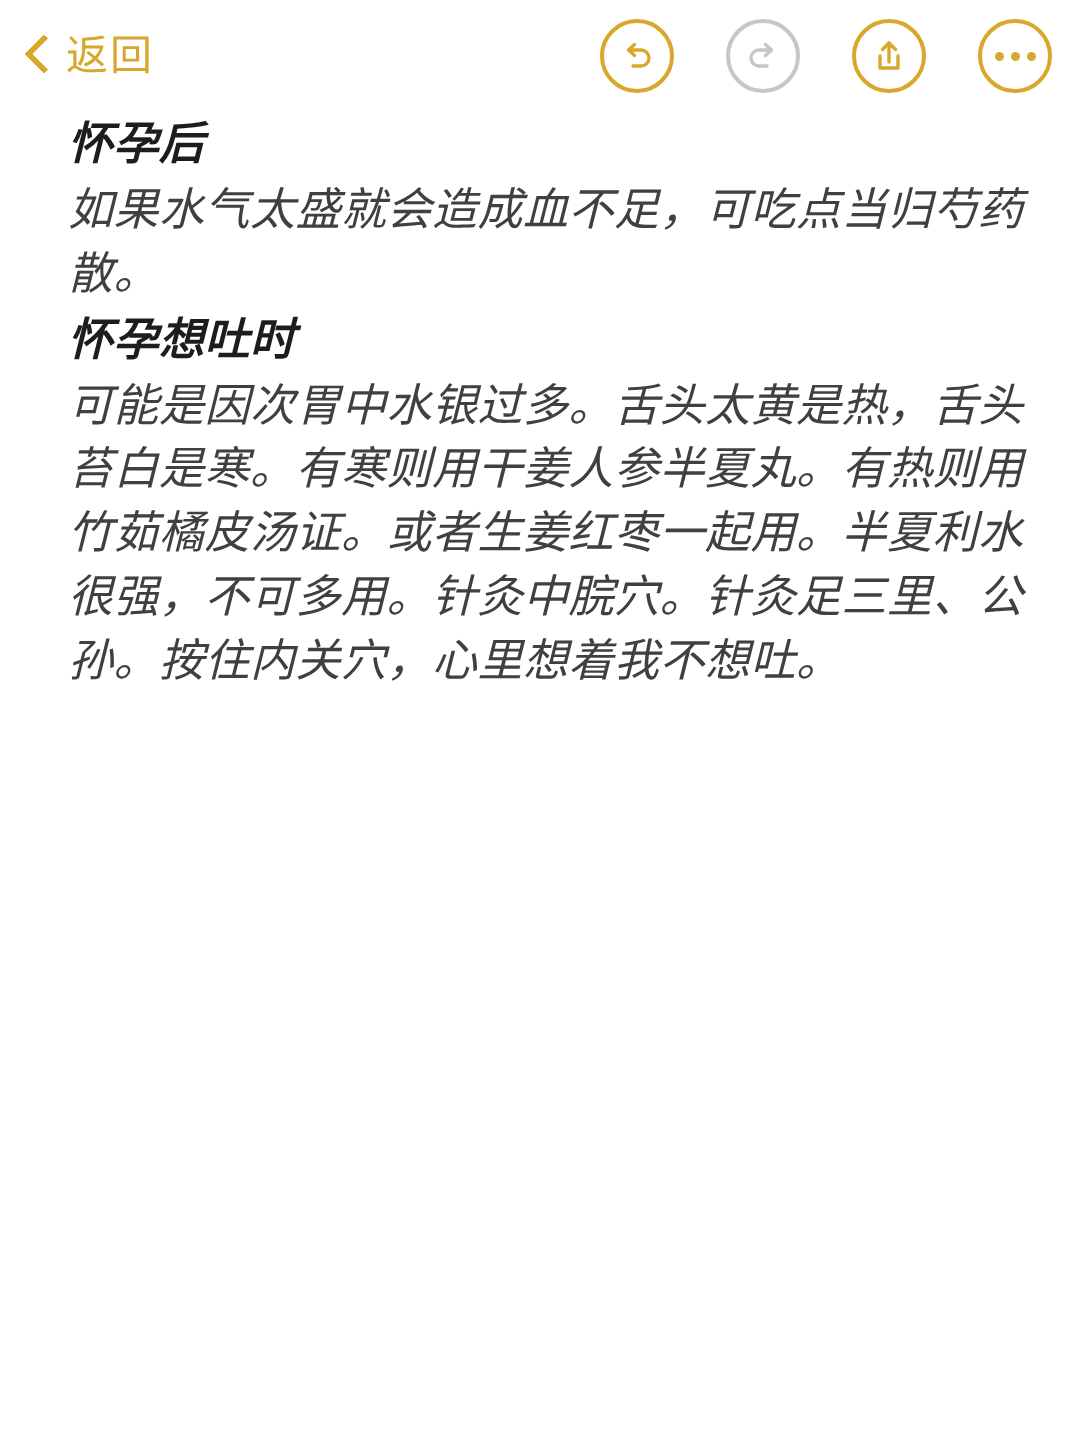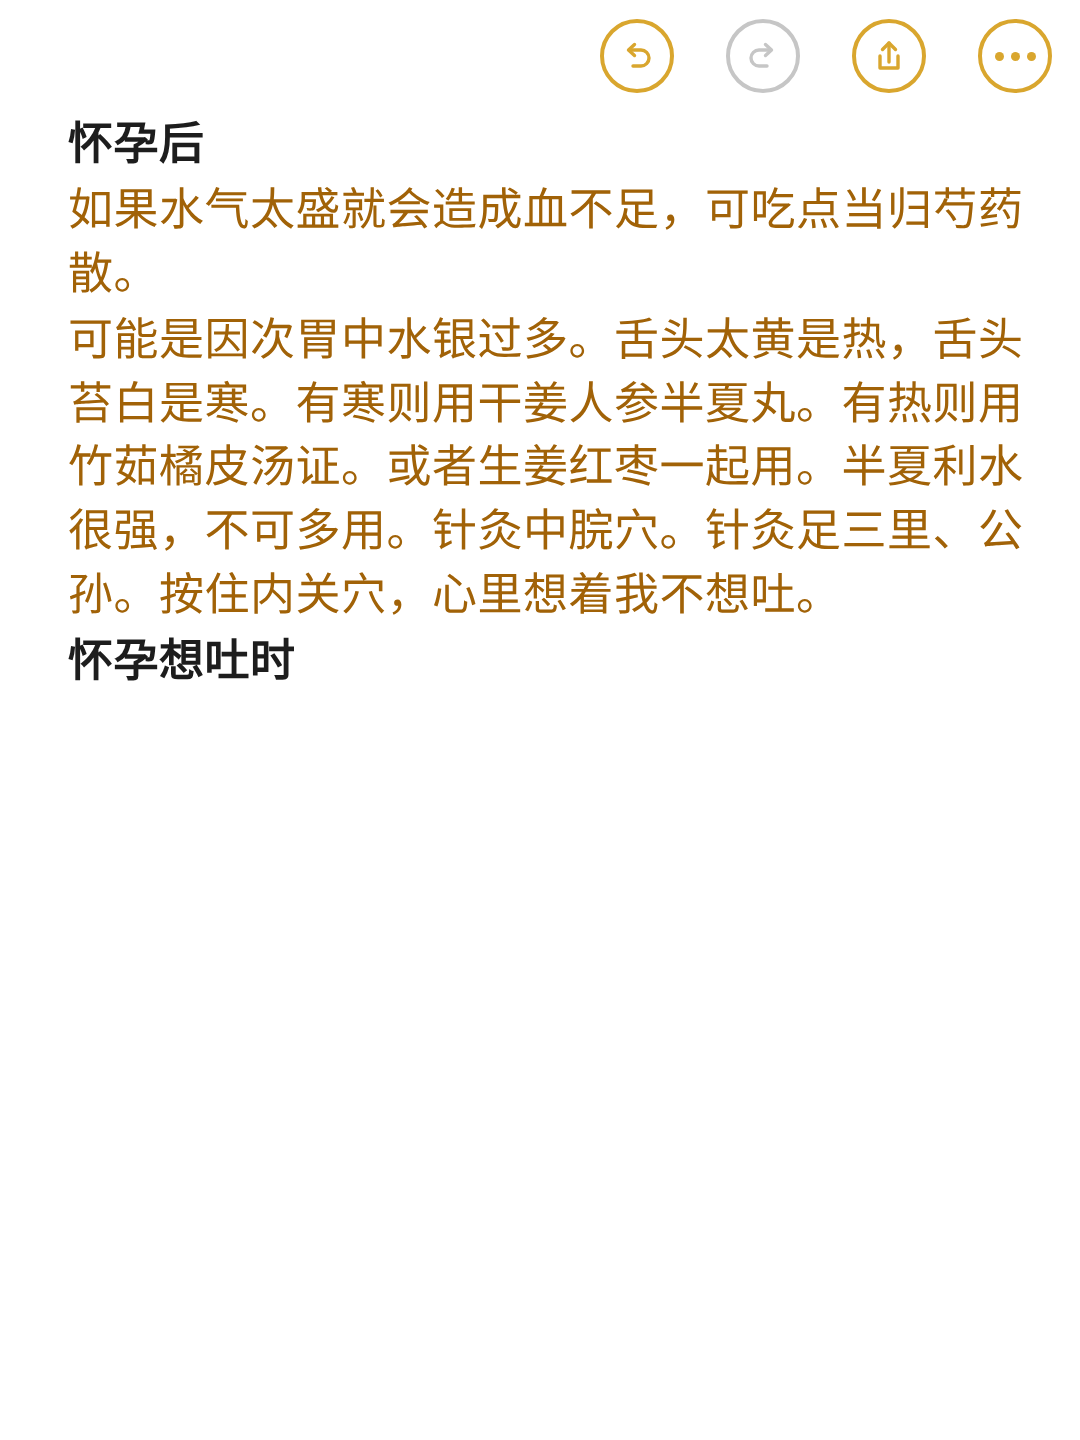--- a/index.html
+++ b/index.html
@@ -98,23 +98,24 @@
     width: 9px;
     height: 9px;
     border-radius: 50%;
     background: #d9a62e;
   }
 
   
   .note {
     padding: 0 33px 0 68px;
     box-sizing: border-box;
+    font-style: italic;
   }
   .para {
-    color: #a16207;
+    color: #404040;
     font-size: 45px;
     line-height: 1.42;
     letter-spacing: 0.5px;
     margin: 0 0 2px 0;
     text-align: left;
     word-break: break-all;
   }
   .para.heading {
     font-weight: bold;
     color: #1d1d1d;
@@ -122,20 +123,24 @@
   .para.spacer {
     height: 46px;
     margin: 0;
   }
 </style>
 </head>
 <body>
 
 <div class="topbar">
 
+  <div class="back-group">
+    <span class="chevron-left"></span>
+    <span class="back-label">返回</span>
+  </div>
 
   <div class="tool-group">
 
     <button class="tool-btn">
       <svg width="40" height="40" viewBox="0 0 40 40">
         <path d="M13 14 H24 a8 8 0 0 1 0 16 H16" fill="none" stroke="#d9a62e" stroke-width="3.4" stroke-linecap="round"></path>
         <path d="M17.5 8.5 L11.5 14 L17.5 19.5" fill="none" stroke="#d9a62e" stroke-width="3.4" stroke-linecap="round" stroke-linejoin="round"></path>
       </svg>
     </button>
 
@@ -161,19 +166,19 @@
           <i></i>
         </span>
     </button>
 
   </div>
 </div>
 
 <div class="note">
   <p class="para heading">怀孕后</p>
   <p class="para">如果水气太盛就会造成血不足，可吃点当归芍药散。</p>
+  <p class="para heading">怀孕想吐时</p>
   <p class="para">可能是因次胃中水银过多。舌头太黄是热，舌头苔白是寒。有寒则用干姜人参半夏丸。有热则用竹茹橘皮汤证。或者生姜红枣一起用。半夏利水很强，不可多用。针灸中脘穴。针灸足三里、公孙。按住内关穴，心里想着我不想吐。</p>
-  <p class="para heading">怀孕想吐时</p>
   <div class="para spacer"></div>
   <p class="para"></p>
   <div class="para spacer"></div>
   <p class="para"></p>
 </div>
 
 </body></html>

